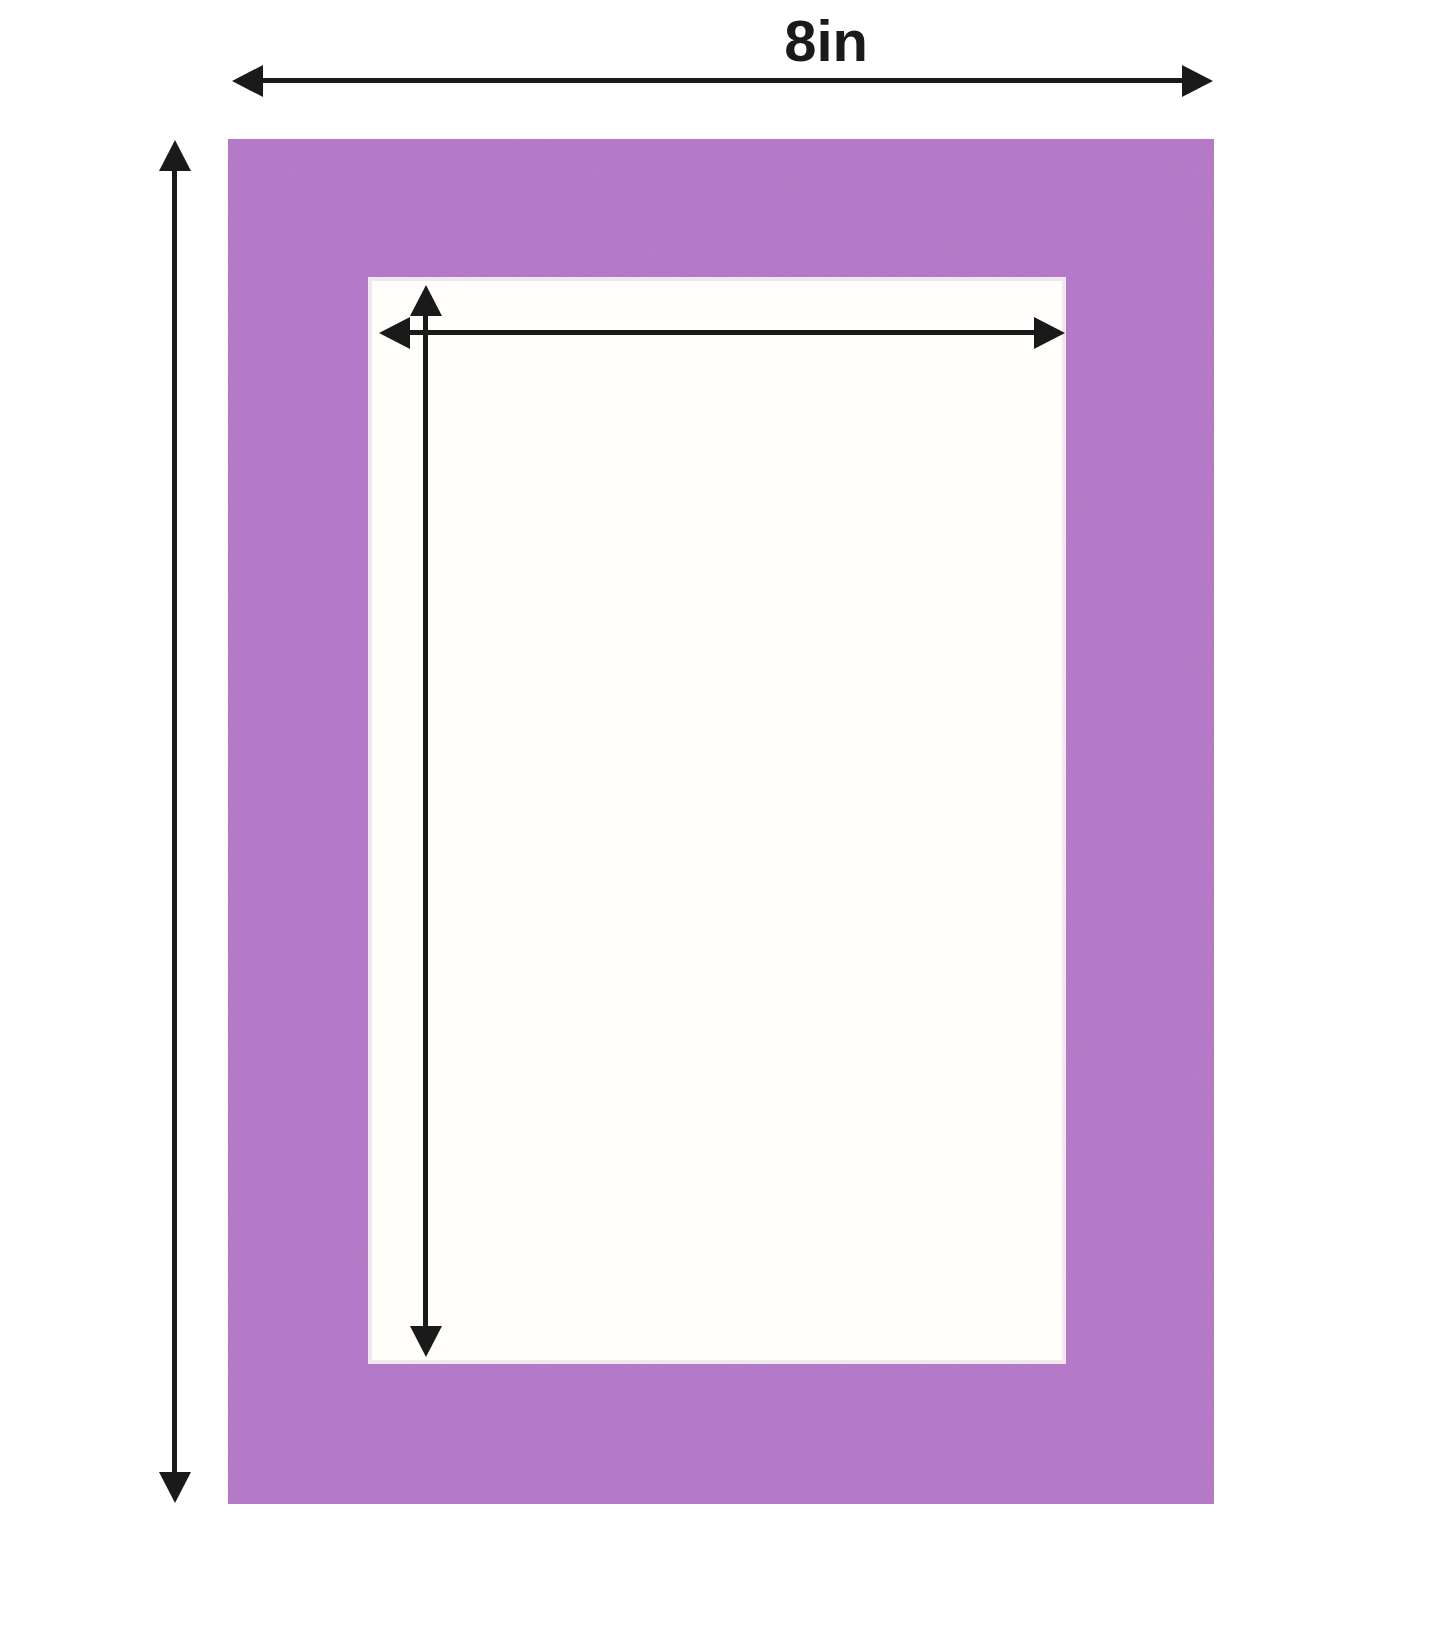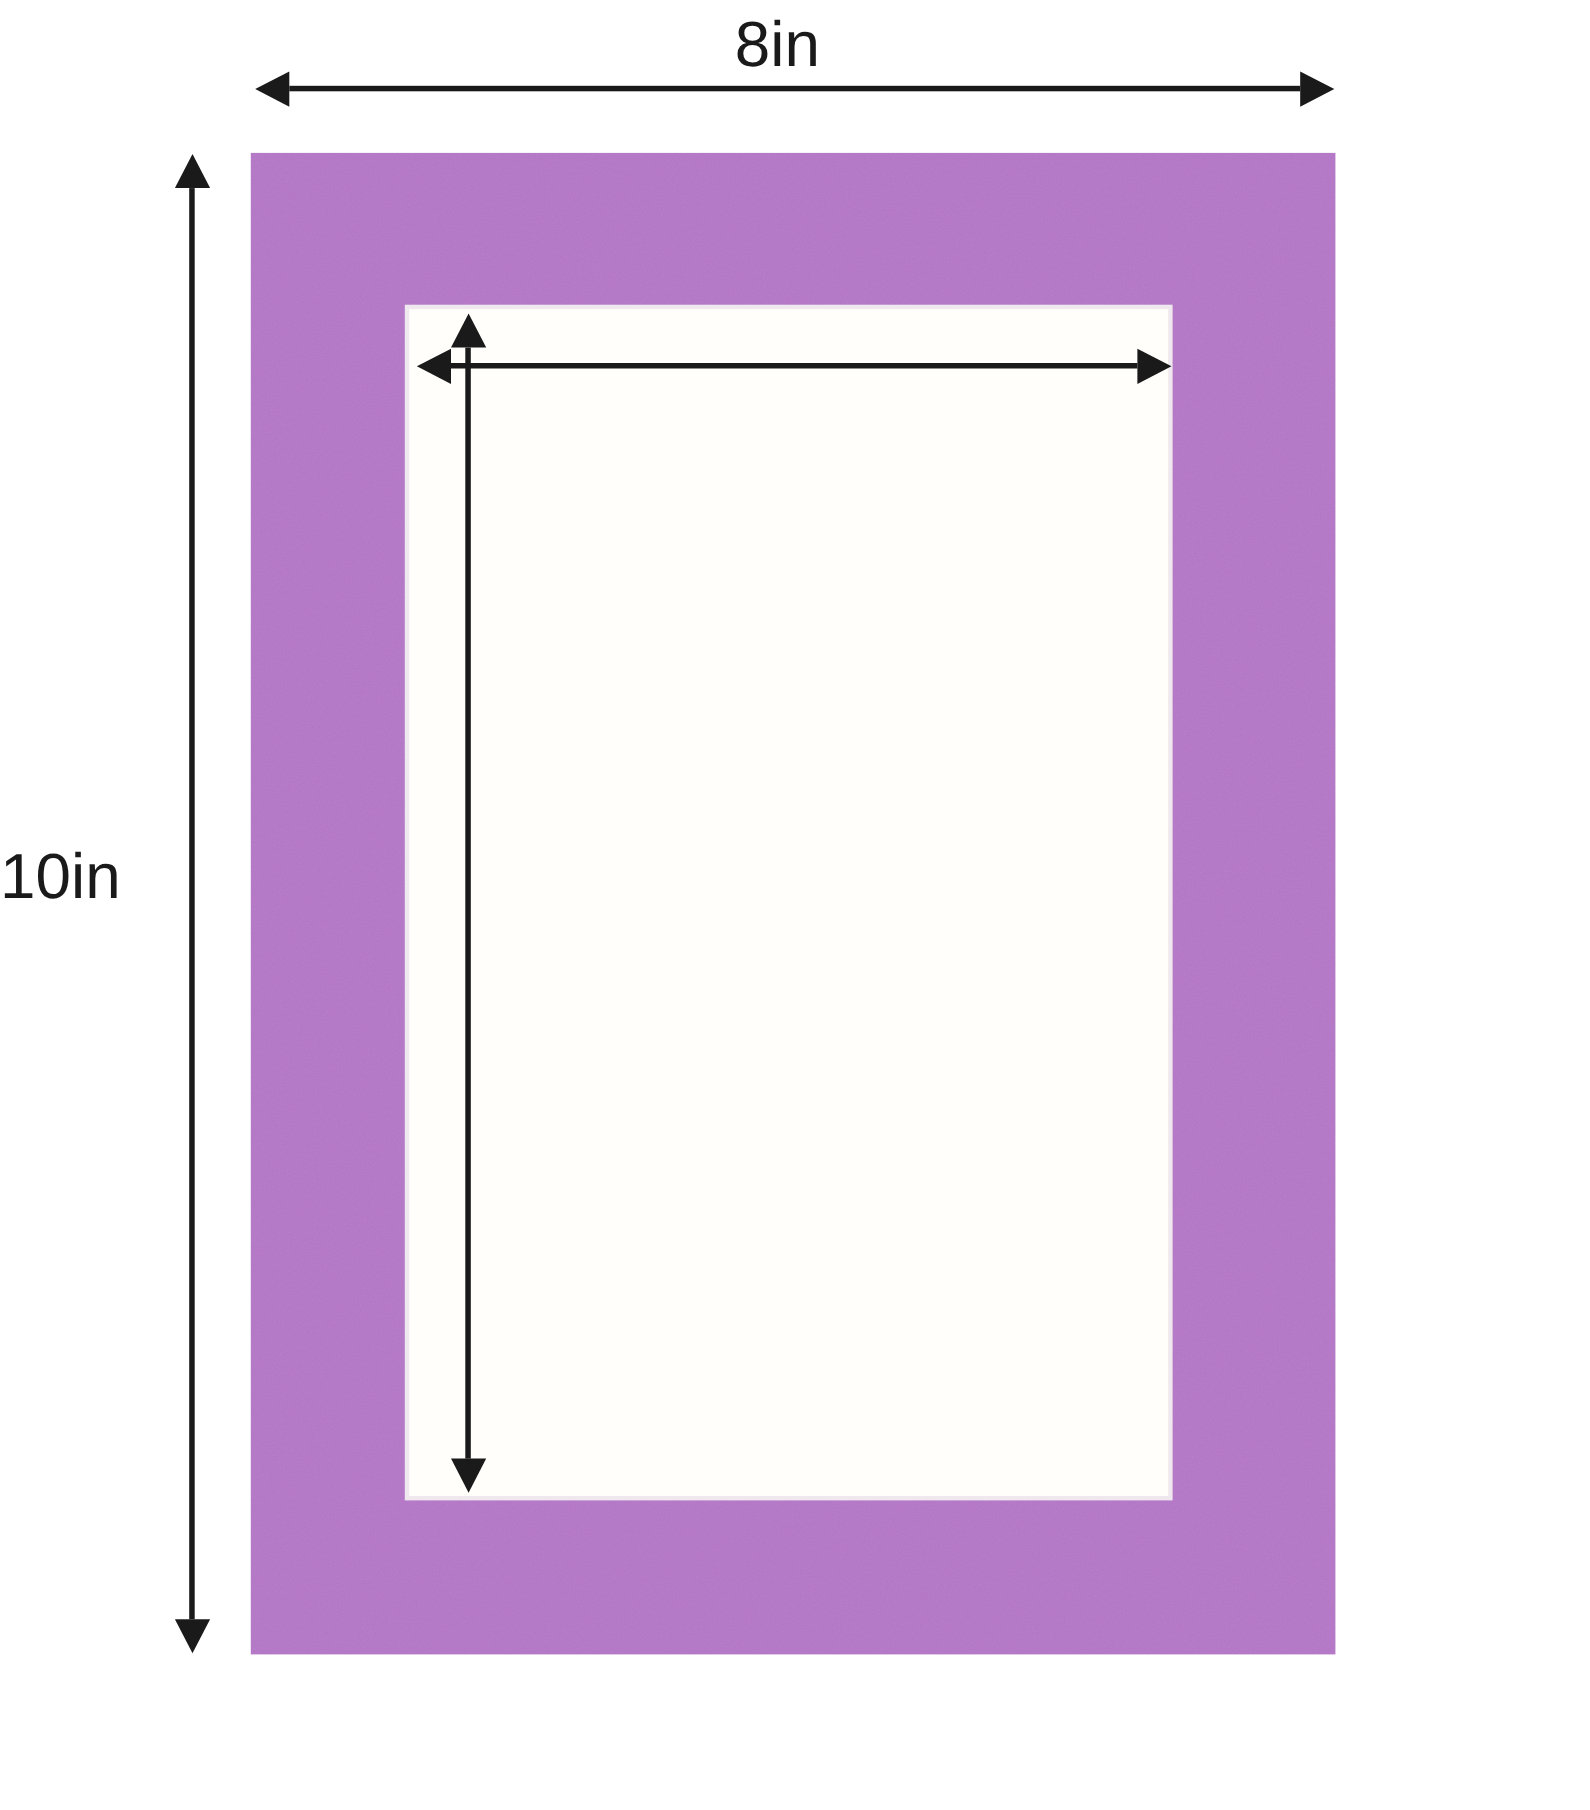--- a/index.html
+++ b/index.html
@@ -67,23 +67,23 @@
 
   .outer-w { left:263px; top:78px;  width:919px; }
   .outer-h { left:172px; top:171px; height:1301px; }
   .inner-w { left:410px; top:330px; width:624px; }
   .inner-h { left:423px; top:316px; height:1010px; }
 
   
   .dim-label {
     position:absolute;
     width:200px;
-    text-align:left;
+    text-align:right;
     font-size:58px;
-    font-weight:400;
+    font-weight:700;
     line-height:1.15;
     color:#1a1a1a;
     white-space:nowrap;
   }
   .outer-w-label { left:668px; top:8px; }
   .outer-h-label { left:0px;   top:764px; }
   .inner-w-label { left:644px; top:346px; }
   .inner-h-label { left:418px; top:764px; }
 </style>
 </head>
@@ -100,19 +100,18 @@
       <rect width="100%" height="100%" filter="url(#paperTex)"></rect>
     </svg>
   </div>
 
   <div class="opening"></div>
 
   <div class="arrow h outer-w"></div>
   <div class="dim-label outer-w-label">8in</div>
 
   <div class="arrow v outer-h"></div>
-  <div class="dim-label outer-h-label">10in</div>
 
   <div class="arrow h inner-w"></div>
 
   <div class="arrow v inner-h"></div>
 
 </div>
 
 </body></html>

